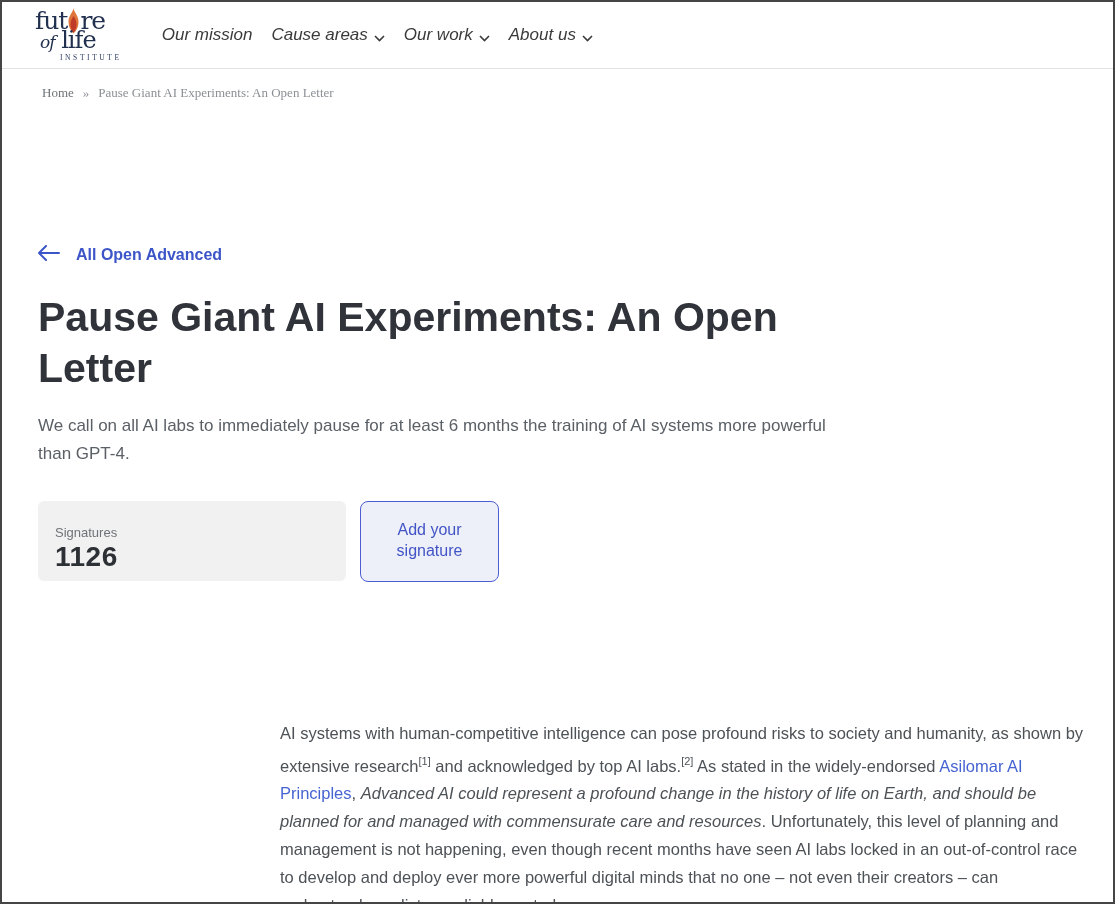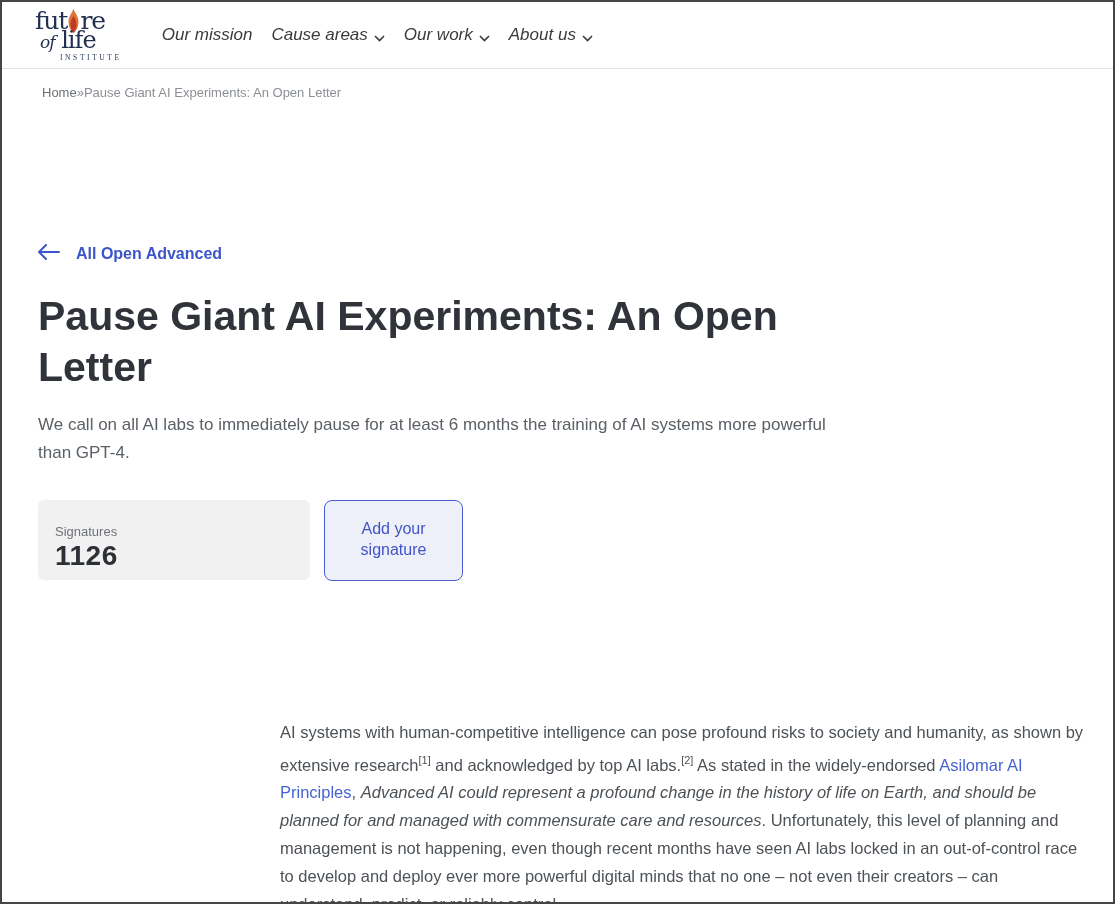--- a/index.html
+++ b/index.html
@@ -21,36 +21,36 @@
   .logo-l2 .of { font-style:italic; font-size:17px; }
   .logo-l3 { font-size:7.5px; letter-spacing:2.6px; margin-top:2px; padding-left:25px; font-family:"Liberation Serif", serif; color:#2a3a5e; }
 
   .nav { display:flex; gap:19px; margin-left:40px; font-size:17px; color:#3a3a3a; }
   .nav-item { display:flex; align-items:center; gap:6px; cursor:pointer; white-space:nowrap;font-style:italic; }
   .nav-item .chev { display:inline-block; margin-top:3px; }
 
   .header-divider { border:none; border-top:1px solid #e2e2e4; width:100%; }
 
   
-  .breadcrumb { padding:16px 0 0 40px; font-size:13px; color:#8b8f94; display:flex; align-items:center; }
+  .breadcrumb { padding:16px 0 0 40px; font-size:13px; color:#8b8f94; display:flex; gap:9px; align-items:center;font-family:Liberation Serif, serif; }
   .breadcrumb .home { color:#6d7277; cursor:pointer; }
 
   
   .main { margin-left:36px; }
 
   .back-link { margin-top:144px; display:flex; align-items:center; gap:16px;
                color:#3c55c8; font-size:16px; font-weight:600; width:max-content; cursor:pointer; }
 
   .page-title { margin-top:27px; font-size:41px; font-weight:600; color:#30343a;
                 line-height:1.25; max-width:830px; }
 
   .subtitle { margin-top:17px; font-size:17px; line-height:28px; color:#5a6066; max-width:800px; }
 
   .cards { margin-top:33px; display:flex; gap:14px; }
-  .sig-card { width:272px; height:80px; background:#f1f1f2; border-radius:6px; padding:24px 17px; }
+  .sig-card { width:308px; height:80px; background:#f1f1f2; border-radius:6px; padding:24px 17px; }
   .sig-label { font-size:13px; color:#6f7377; }
   .sig-count { font-size:28px; font-weight:700; color:#2d3136; margin-top:1px; letter-spacing:0.5px; }
   .cta-btn { width:139px; height:81px; background:#edeff9; border:1px solid #4c5ed2; border-radius:8px;
              color:#4254c6; font-size:16px; line-height:1.3; display:flex; align-items:center;
              justify-content:center; text-align:center; padding:0 16px; cursor:pointer;
              font-family:inherit; }
 
   
   .article { margin:137px 0 0 242px; width:806px; font-size:16.5px; line-height:28px; color:#4d5257; }
   .article sup { font-size:11px; }

